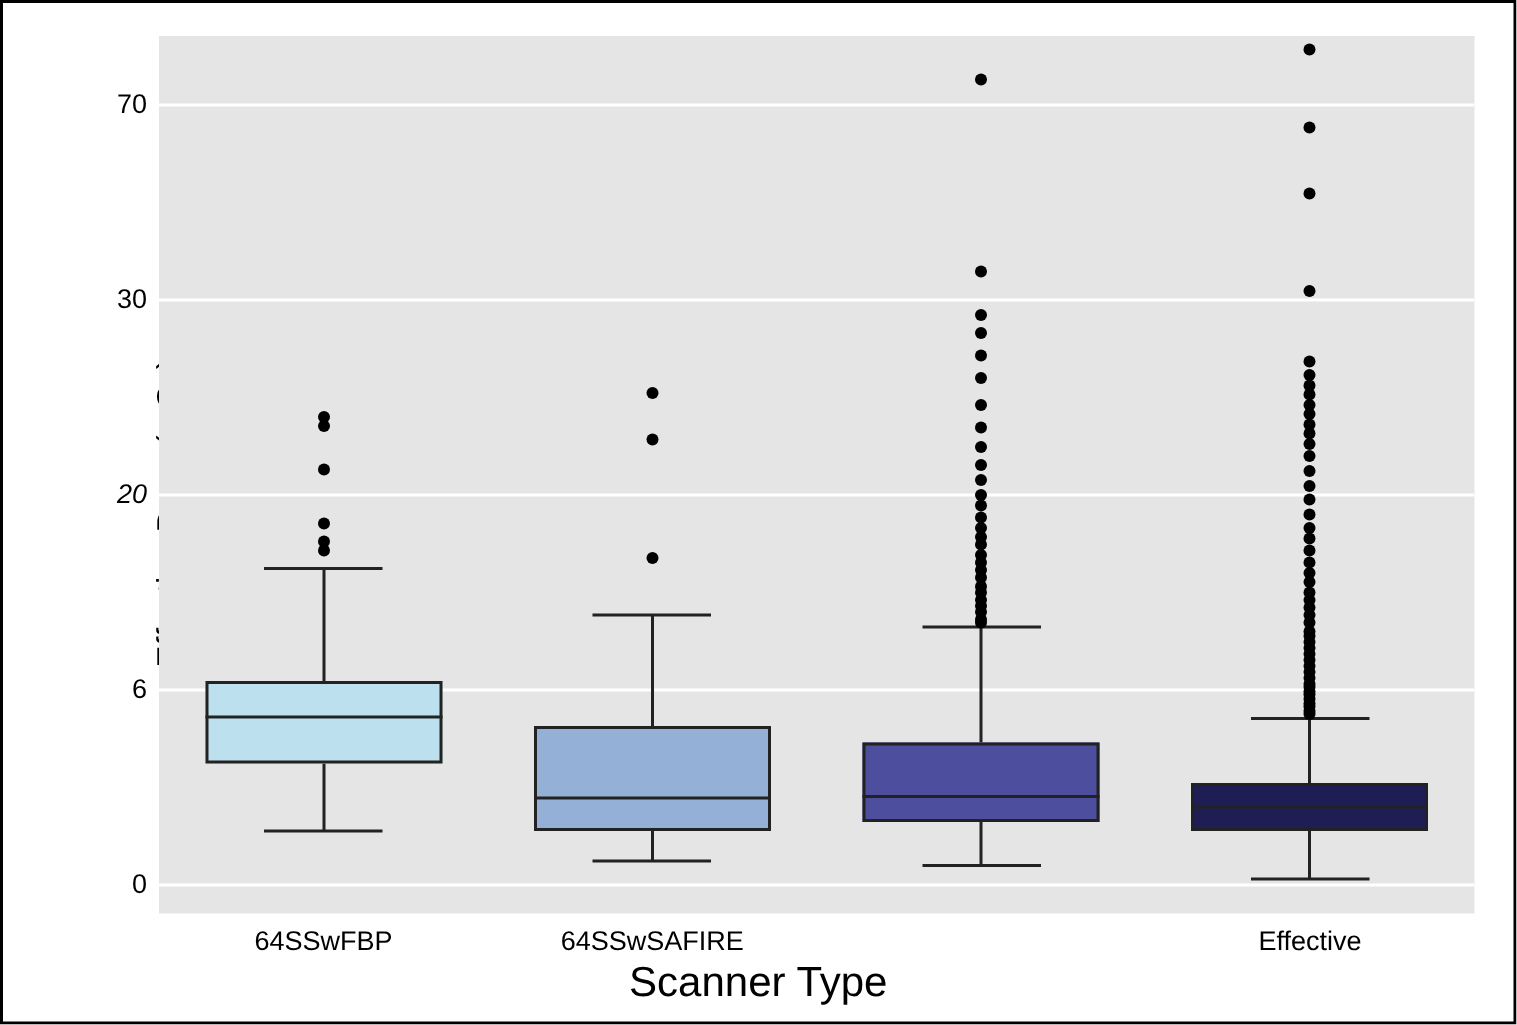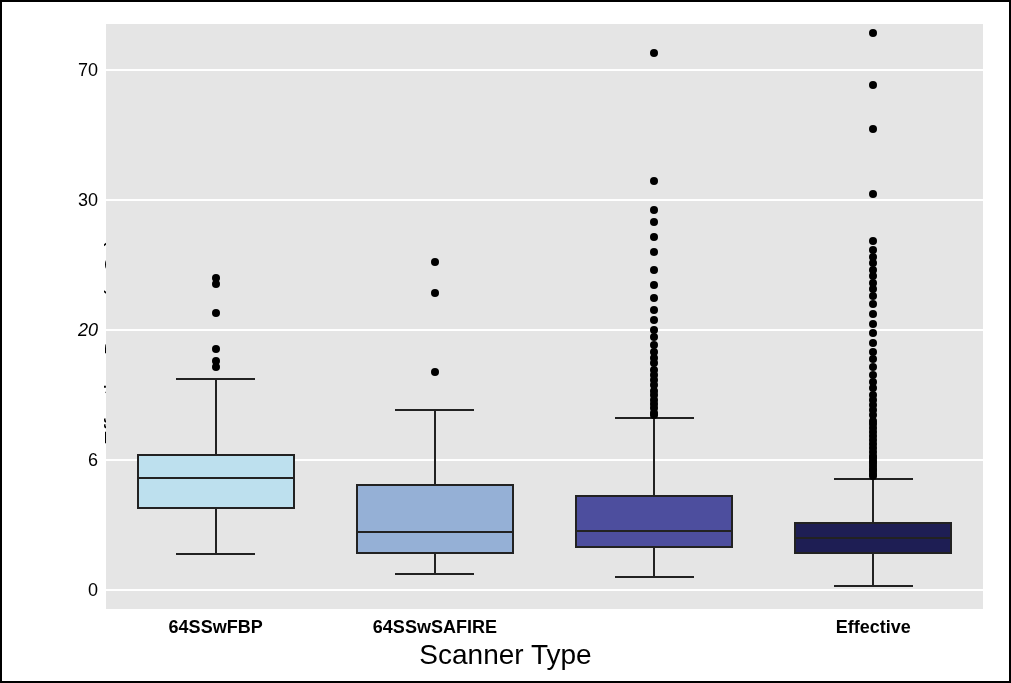--- a/index.html
+++ b/index.html
@@ -49,21 +49,20 @@
   .y-tick-label {
     position: absolute;
     right: 0;
     transform: translateY(-50%);
   }
   .x-tick-labels {
     position: absolute;
     bottom: 28px;
     height: 26px;
     font-size: 18px;
-    font-weight: bold;
   }
   .x-tick-label {
     position: absolute;
     transform: translateX(-50%);
     white-space: nowrap;
   }
   .panel {
     position: absolute;
     background: #e5e5e5;
     overflow: hidden;

